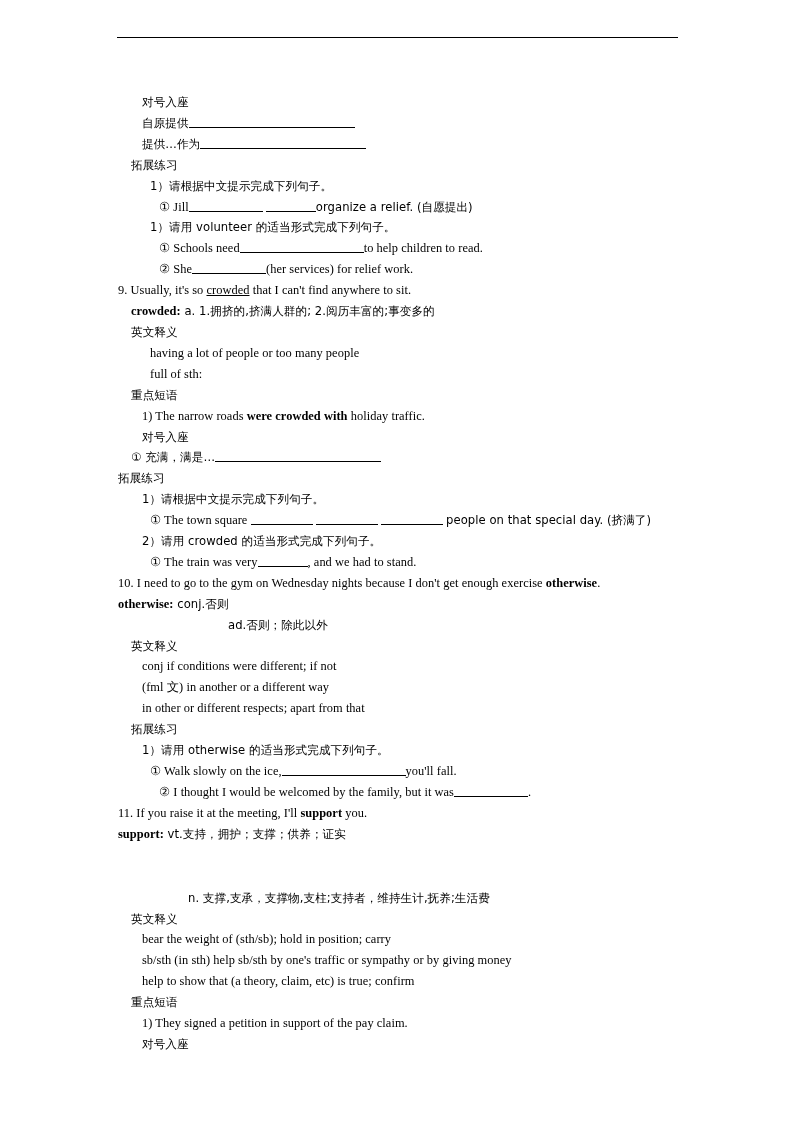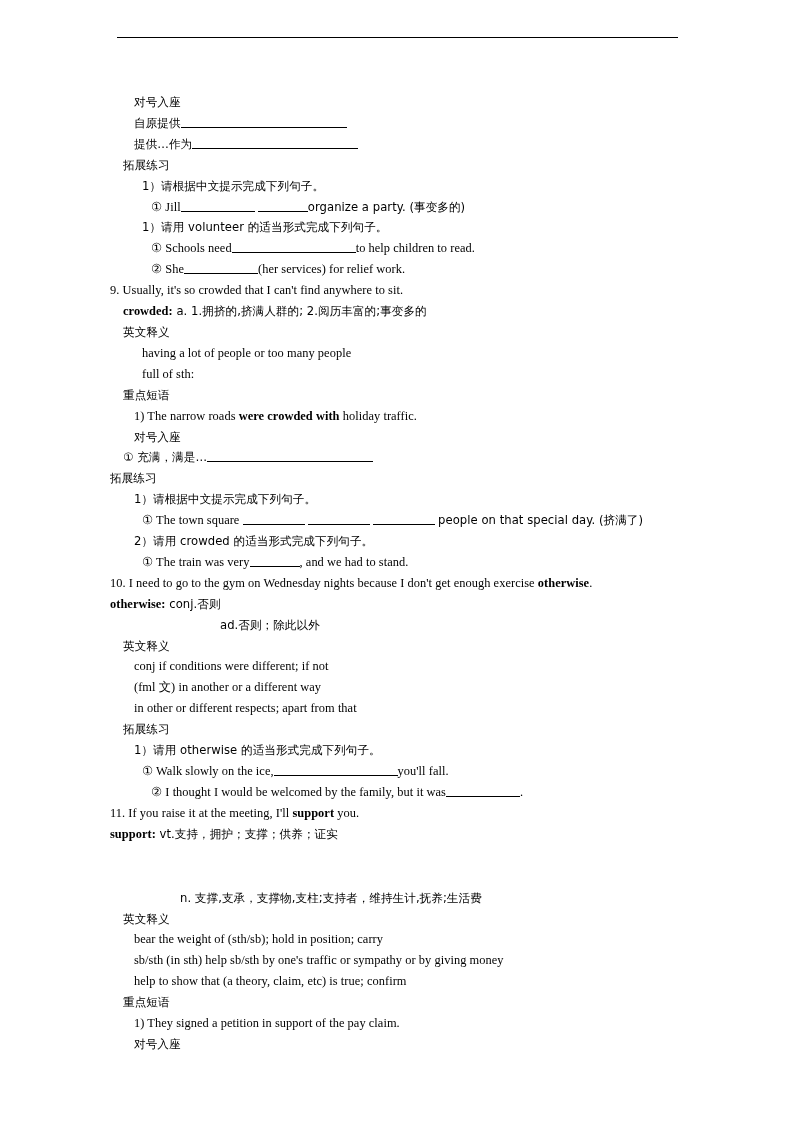--- a/index.html
+++ b/index.html
@@ -26,21 +26,21 @@
   .header-rule {
     position: absolute;
     left: 117px;
     top: 37px;
     width: 561px;
     height: 0;
     border-top: 1.6px solid #000;
   }
   .content {
     position: absolute;
-    left: 110px;
+    left: 118px;
     top: 92px;
     width: 600px;
   }
   .line {
     font-size: 12.4px;
     line-height: 20.9px;
     white-space: pre;
     letter-spacing: 0.05px;
   }
   
@@ -50,21 +50,21 @@
   .i3  { padding-left: 32px; }
   .i4  { padding-left: 41px; }
   .i7  { padding-left: 70px; margin-top: 43px; }
   .i8  { padding-left: 110px; }
 
   .cn {
     font-family: "DejaVu Sans", "Liberation Sans", sans-serif;
     font-size: 11.6px;
   }
   .b { font-weight: bold; text-align: center; }
-  .u { }
+  .u { text-decoration: underline; }
 
   .blank {
     display: inline-block;
     border-bottom: 1.1px solid #000;
     vertical-align: baseline;
     height: 12px;
     margin-bottom: -1px;
   }
   .bl-s  { width: 50px; }
   .bl-m  { width: 62px; }
@@ -84,21 +84,21 @@
     <div class="line i2 cn">对号入座</div>
 
     <div class="line i2 cn"><span>自原提供</span><span class="blank bl-xxl"></span></div>
 
     <div class="line i2 cn"><span>提供…作为</span><span class="blank bl-xxl"></span></div>
 
     <div class="line i1 cn">拓展练习</div>
 
     <div class="line i3 cn">1）请根据中文提示完成下列句子。</div>
 
-    <div class="line i4"><span>① Jill</span><span class="blank bl-l"></span><span> </span><span class="blank bl-s"></span><span class="cn">organize a party. (事变多的)</span></div>
+    <div class="line i4"><span>① Jill</span><span class="blank bl-l"></span><span> </span><span class="blank bl-s"></span><span class="cn">organize a relief. (自愿提出)</span></div>
 
     <div class="line i3 cn">1）请用 volunteer 的适当形式完成下列句子。</div>
 
     <div class="line i4"><span>① Schools need</span><span class="blank bl-xl"></span><span>to help children to read.</span></div>
 
     <div class="line i4"><span>② She</span><span class="blank bl-l"></span><span>(her services) for relief work.</span></div>
 
     <div class="line i0"><span>9. Usually, it's so </span><span class="u">crowded</span><span> that I can't find anywhere to sit.</span></div>
 
     <div class="line i1"><span class="b">crowded:</span><span class="cn"> a. 1.拥挤的,挤满人群的; 2.阅历丰富的;事变多的</span></div>

